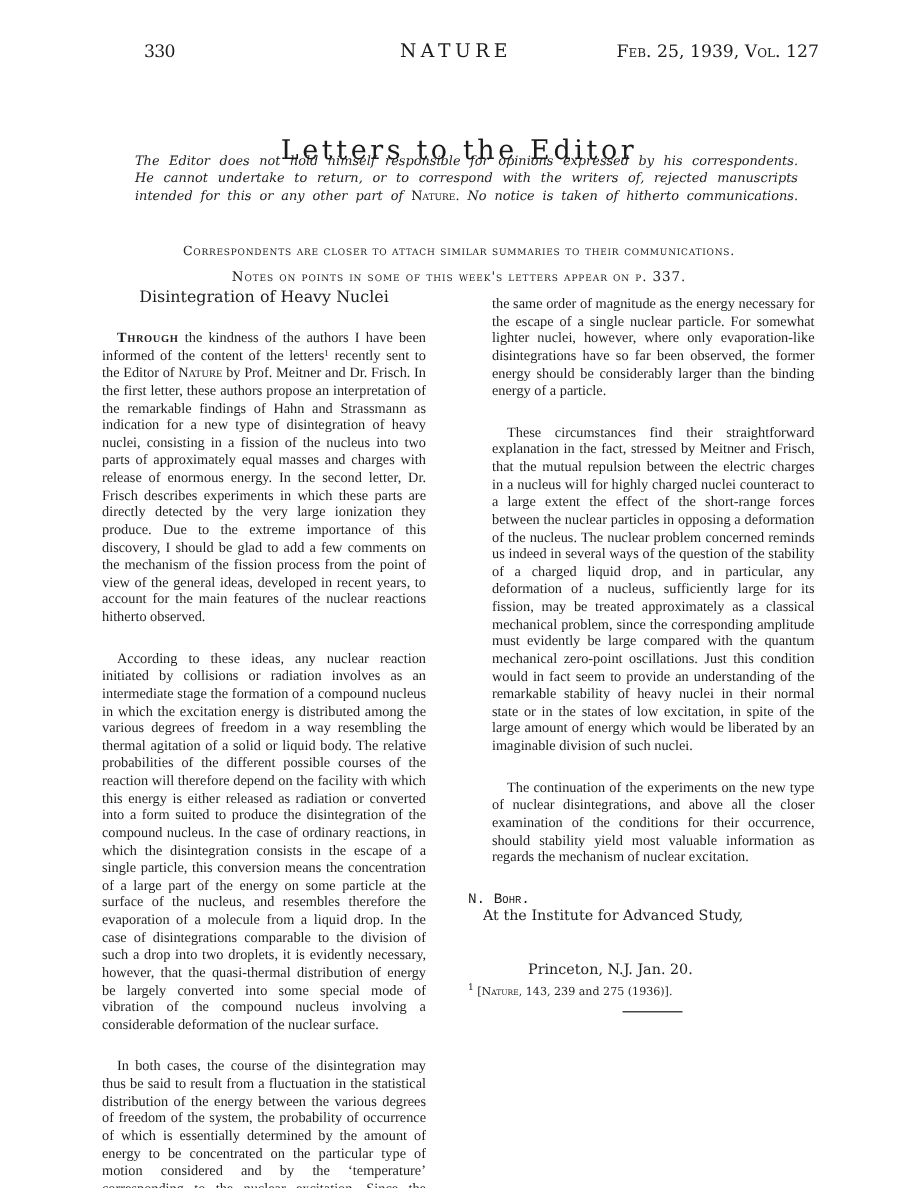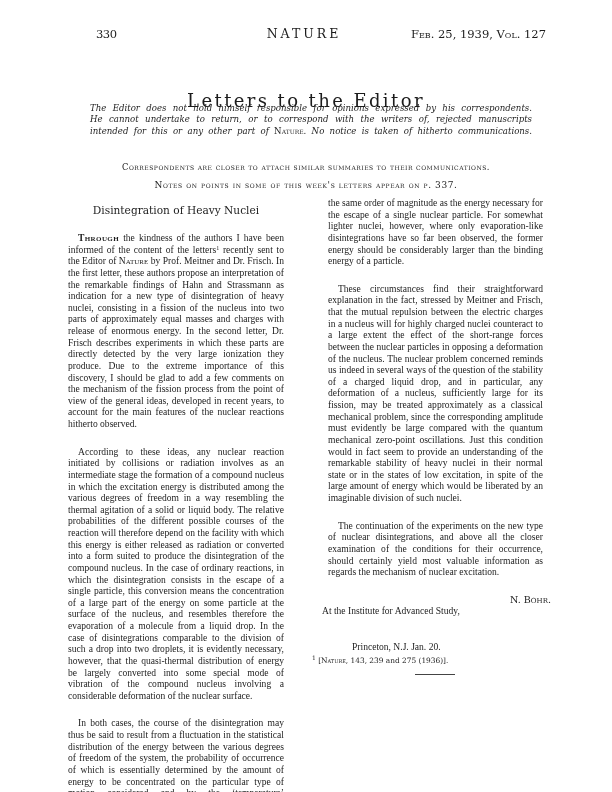--- a/index.html
+++ b/index.html
@@ -40,31 +40,31 @@
 
   .col {
     position: absolute; top: 192px; font-size: 9.55px; line-height: 11.62px;
     text-align: justify; hyphens: manual;
   }
   .col-left { left: 52px; width: 248px; }
   .col-right { left: 312px; width: 247px; top: 181px; }
   .col p { margin: 16px; text-indent: 10px; font-family: Liberation Serif, serif; }
   .col p.noindent { text-indent: 0; }
   .article-title {
-    text-align: center; font-size: 10.6px; margin: 12px 0 0 0; line-height: 12px;
+    text-align: center; font-size: 10.6px; margin: 0 0 0 0; line-height: 12px;
     font-weight: normal;
   }
   .dropword { font-variant: small-caps; font-weight: bold; letter-spacing: 0.4px; }
   .sc { font-variant: small-caps; }
   sup { font-size: 6px; line-height: 0; vertical-align: 3px; }
 
   .signature {
-    text-align: right; font-variant: small-caps; margin-top: 1px; padding-right: 8px;
+    text-align: left; font-variant: small-caps; margin-top: 1px; padding-right: 8px; font-family: Liberation Mono, monospace;
   }
-  .affiliation { padding-left: 10px; text-indent: 0; line-height: 11.8px; font-family: Liberation Serif, serif; }
+  .affiliation { padding-left: 10px; text-indent: 0; line-height: 11.8px; }
   .affiliation .l2 { display: block; padding-left: 30px; margin-top: 24px; }
   .footnote {
     font-size: 7.4px; margin-top: 3px; line-height: 10px; text-indent: 0;
   }
   .end-rule {
     width: 40px; height: 1px; background: #444; margin: 8px 0 0 103px;
   }
 </style>
 </head>
 <body>
@@ -89,21 +89,21 @@
 <article class="col col-left">
   <h2 class="article-title">Disintegration of Heavy Nuclei</h2>
   <p><span class="dropword">Through</span><span> the kindness of the authors I have been informed of the content of the letters</span><sup>1</sup><span> recently sent to the Editor of </span><span class="sc">Nature</span><span> by Prof. Meitner and Dr. Frisch.  In the first letter, these authors propose an interpretation of the remarkable findings of Hahn and Strassmann as indication for a new type of disintegration of heavy nuclei, consisting in a fission of the nucleus into two parts of approximately equal masses and charges with release of enormous energy. In the second letter, Dr. Frisch describes experi­ments in which these parts are directly detected by the very large ionization they produce.  Due to the extreme importance of this discovery, I should be glad to add a few comments on the mechanism of the fission process from the point of view of the general ideas, developed in recent years, to account for the main features of the nuclear reactions hitherto observed.</span></p>
   <p>According to these ideas, any nuclear reaction initiated by collisions or radiation involves as an intermediate stage the formation of a compound nucleus in which the excitation energy is distri­buted among the various degrees of freedom in a way resembling the thermal agitation of a solid or liquid body.  The relative probabilities of the different possible courses of the reaction will there­fore depend on the facility with which this energy is either released as radiation or converted into a form suited to produce the disintegration of the compound nucleus.  In the case of ordinary reactions, in which the disintegration consists in the escape of a single particle, this conversion means the concentra­tion of a large part of the energy on some particle at the surface of the nucleus, and resembles therefore the evaporation of a molecule from a liquid drop. In the case of disintegrations comparable to the division of such a drop into two droplets, it is evidently necessary, however, that the quasi-thermal distribution of energy be largely converted into some special mode of vibration of the compound nucleus involving a considerable deformation of the nuclear surface.</p>
   <p>In both cases, the course of the disintegration may thus be said to result from a fluctuation in the statistical distribution of the energy between the various degrees of freedom of the system, the prob­ability of occurrence of which is essentially deter­mined by the amount of energy to be concentrated on the particular type of motion considered and by the ‘temperature’ corresponding to the nuclear excitation.  Since the effective cross-sections for the fission phenomena for neutrons of different velocities seem to be of about the same order of magnitude as the cross-sections for ordinary nuclear reactions, we may therefore conclude that for the heaviest nuclei the deformation energy sufficient for the fission is of</p>
 </article>
 
 <article class="col col-right">
   <p class="noindent">the same order of magnitude as the energy necessary for the escape of a single nuclear particle.  For some­what lighter nuclei, however, where only evaporation-like disintegrations have so far been observed, the former energy should be considerably larger than the binding energy of a particle.</p>
   <p>These circumstances find their straightforward explanation in the fact, stressed by Meitner and Frisch, that the mutual repulsion between the electric charges in a nucleus will for highly charged nuclei counteract to a large extent the effect of the short-range forces between the nuclear particles in opposing a deformation of the nucleus.  The nuclear problem concerned reminds us indeed in several ways of the question of the stability of a charged liquid drop, and in particular, any deformation of a nucleus, sufficiently large for its fission, may be treated approximately as a classical mechanical problem, since the corresponding amplitude must evidently be large compared with the quantum mechanical zero-point oscillations.  Just this condition would in fact seem to provide an understanding of the remarkable stability of heavy nuclei in their normal state or in the states of low excitation, in spite of the large amount of energy which would be liberated by an imaginable division of such nuclei.</p>
-  <p>The continuation of the experiments on the new type of nuclear disintegrations, and above all the closer examination of the conditions for their occurrence, should certainly yield most valuable information as regards the mechanism of nuclear excitation.</p>
+  <p>The continuation of the experiments on the new type of nuclear disintegrations, and above all the closer examination of the conditions for their occurrence, should stability yield most valuable information as regards the mechanism of nuclear excitation.</p>
   <div class="signature">N. Bohr.</div>
   <div class="affiliation">
     <span>At the Institute for Advanced Study,</span>
     <span class="l2">Princeton, N.J.   Jan. 20.</span>
   </div>
   <div class="footnote"><sup>1</sup><span> [</span><span class="sc">Nature</span><span>, 143, 239 and 275 (1936)].</span></div>
   <div class="end-rule"></div>
 </article>
 
 </body></html>

